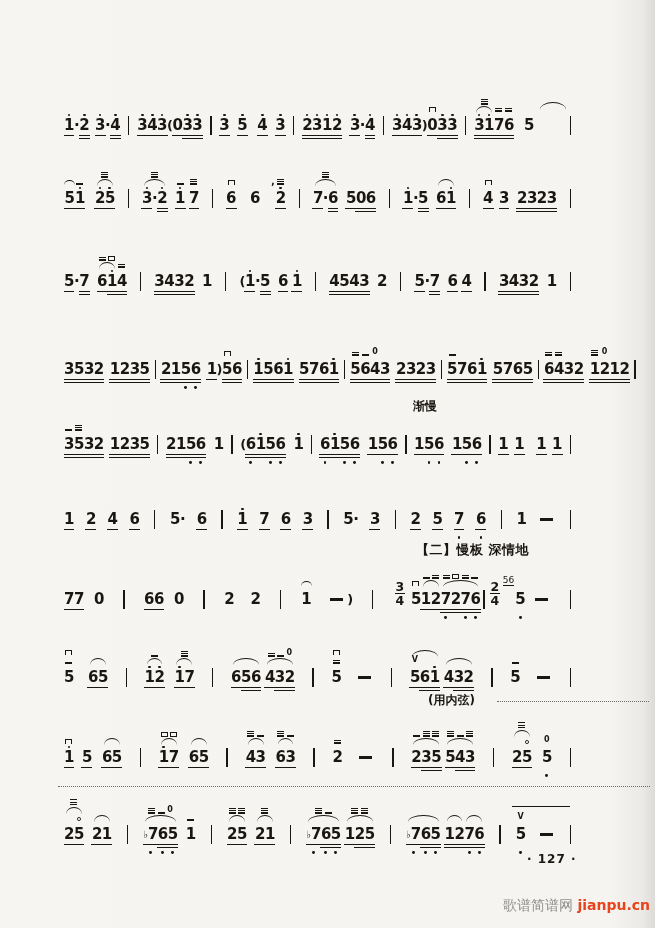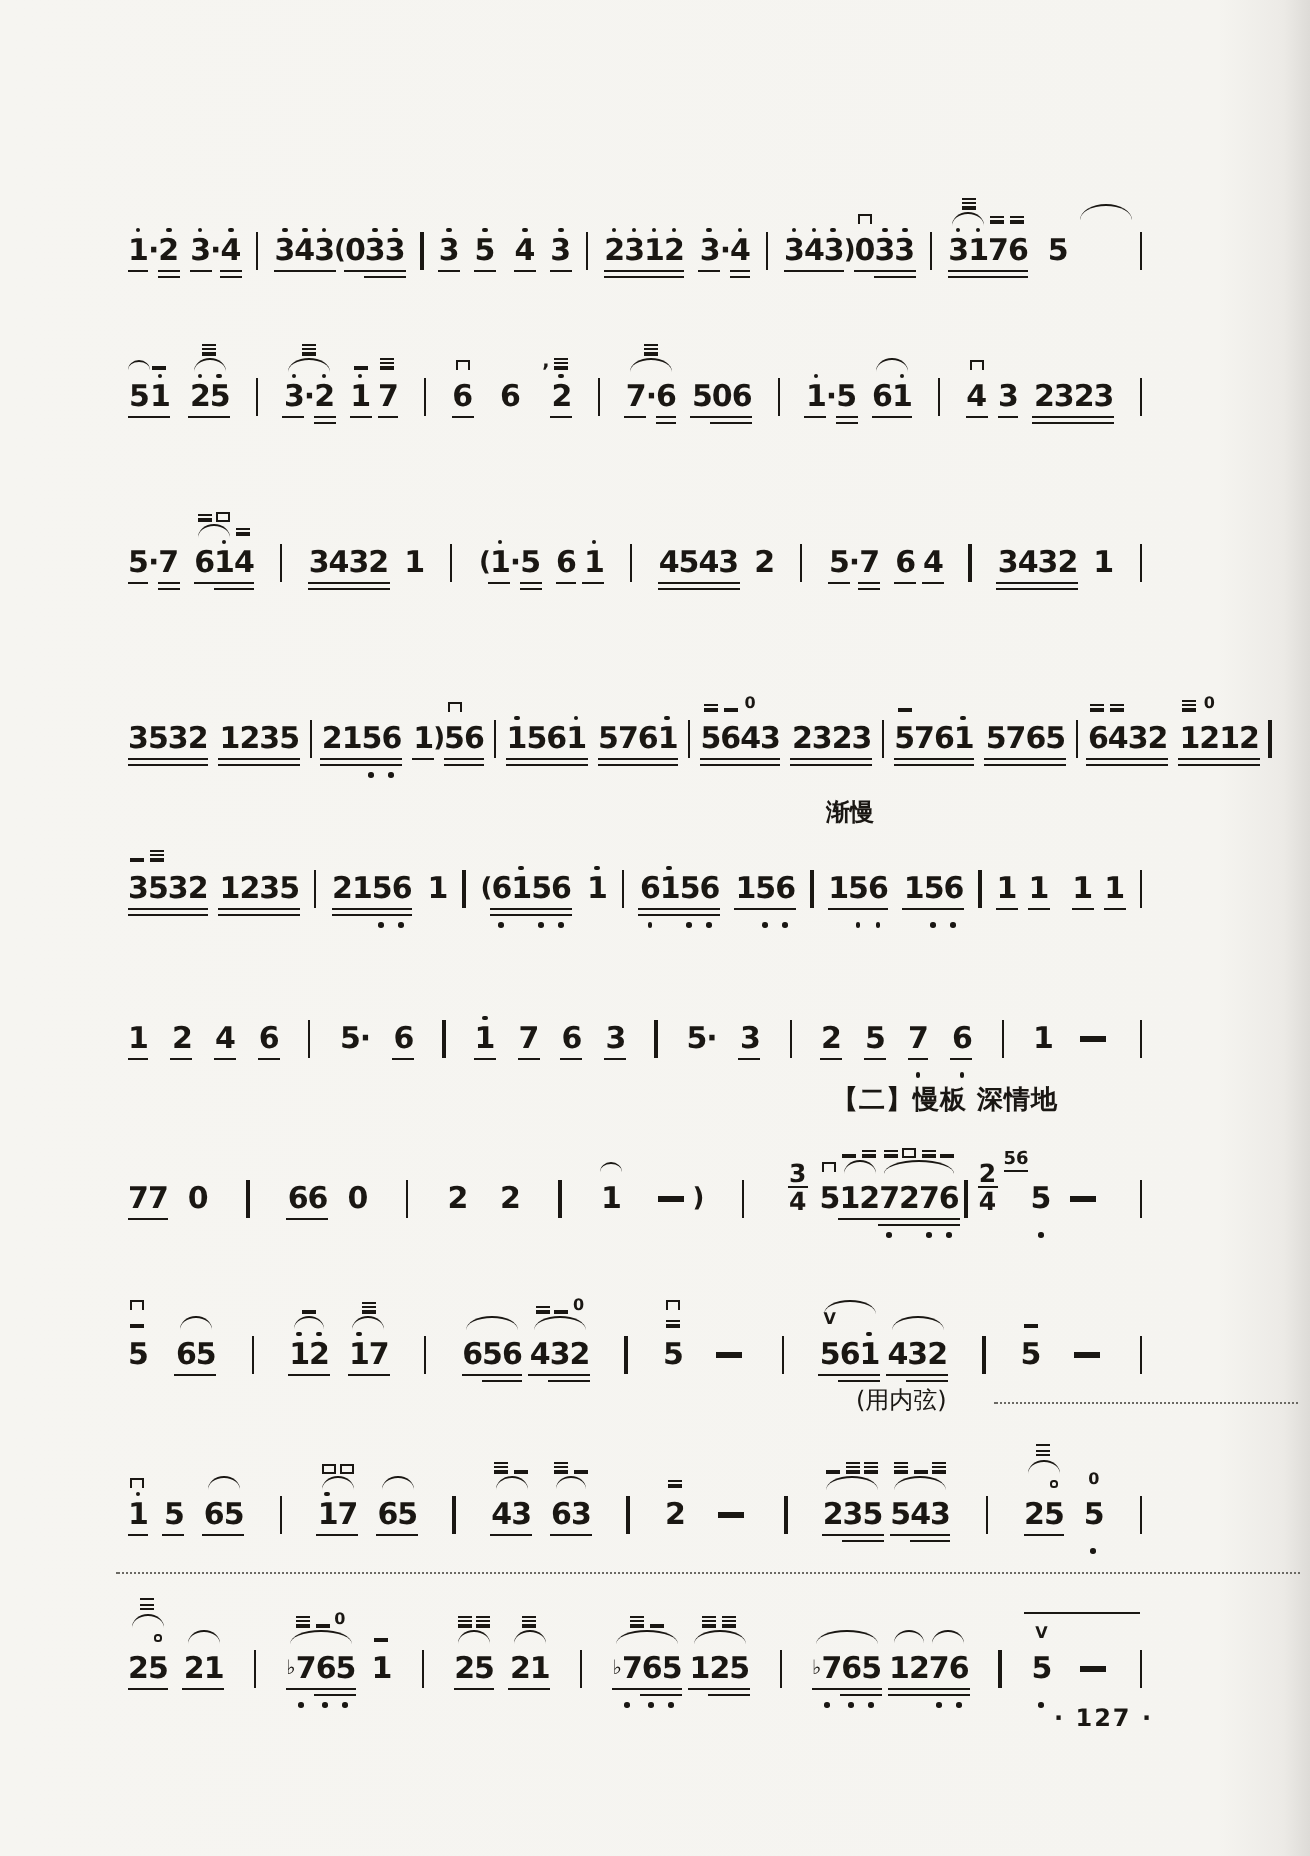--- a/index.html
+++ b/index.html
@@ -30,27 +30,27 @@
   .fb{display:flex;flex-direction:column;justify-content:flex-end;gap:1.3px;width:7px;}
   .fb i{height:1.1px;background:#1a1713;display:block;}
   .fbox{width:7px;height:4.5px;border:1.1px solid #1a1713;box-sizing:border-box;}
   .bow{width:7px;height:5px;border:1.2px solid #1a1713;border-bottom:none;box-sizing:border-box;}
   .vmk{font-size:8px;font-weight:bold;line-height:8px;font-family:"DejaVu Sans",sans-serif;}
   .ring{width:3.6px;height:3.6px;border:1px solid #1a1713;border-radius:50%;box-sizing:border-box;}
   .tiemk{width:11px;height:4px;border-top:1.3px solid #1a1713;border-radius:50% 50% 0 0/100% 100% 0 0;}
   .ts{display:flex;flex-direction:column;align-items:center;margin:0 2px 2px;}
   .tsn{font-size:12.5px;font-weight:bold;line-height:11px;}
   .tsl{width:10px;height:1.3px;background:#1a1713;margin:1px 0;}
-  .graceN{font-size:9px;font-weight:bold;line-height:9px;border-bottom:1px solid #1a1713;margin:0 1px 22px;}
+  .graceN{font-size:9px;font-weight:normal;line-height:9px;border-bottom:1px solid #1a1713;margin:0 1px 22px;}
   .tiearc{height:7px;border-top:1.5px solid #1a1713;border-radius:50% 50% 0 0/100% 100% 0 0;margin:0 1px 24px;}
   .breath{font-size:10px;font-weight:bold;line-height:9px;margin:0 1px 16px;}
   .anno{position:absolute;font-weight:bold;font-family:"DejaVu Sans",sans-serif,sans-serif;}
   .anno-ritard{left:413px;top:398px;font-size:12px;}
   .anno-section{left:416px;top:541px;font-size:13px;letter-spacing:0.5px;}
-  .anno-neixian{left:428px;top:692px;font-size:12px;font-weight:normal;}
+  .anno-neixian{left:428px;top:692px;font-size:12px;font-weight:bold;}
   .dotl{position:absolute;border-top:1.6px dotted #6b6964;height:0;}
   .dotl1{left:497px;top:701px;width:152px;}
   .dotl2{left:58px;top:786px;width:592px;}
   .hline{position:absolute;left:512px;top:806px;width:58px;height:1.3px;background:#1a1713;}
   .pageno{position:absolute;left:527px;top:852px;font-size:12px;font-weight:bold;letter-spacing:1px;}
   .watermark{position:absolute;left:503px;top:897px;font-size:14px;white-space:nowrap;}
   .wm-name{color:#8f8f8f;}
   .wm-url{color:#e8431c;font-weight:bold;}
 </style>
 </head>
@@ -4537,13 +4537,16 @@
   <div class="anno anno-ritard">渐慢</div>
   <div class="anno anno-section">【二】慢板  深情地</div>
   <div class="anno anno-neixian">(用内弦)</div>
 
   <div class="dotl dotl1"></div>
   <div class="dotl dotl2"></div>
   <div class="hline"></div>
 
   <div class="pageno">· 127 ·</div>
 
+  <div class="watermark">
+    <span class="wm-name">歌谱简谱网 </span><span class="wm-url">jianpu.cn</span>
+  </div>
 </div>
 
 </body></html>

